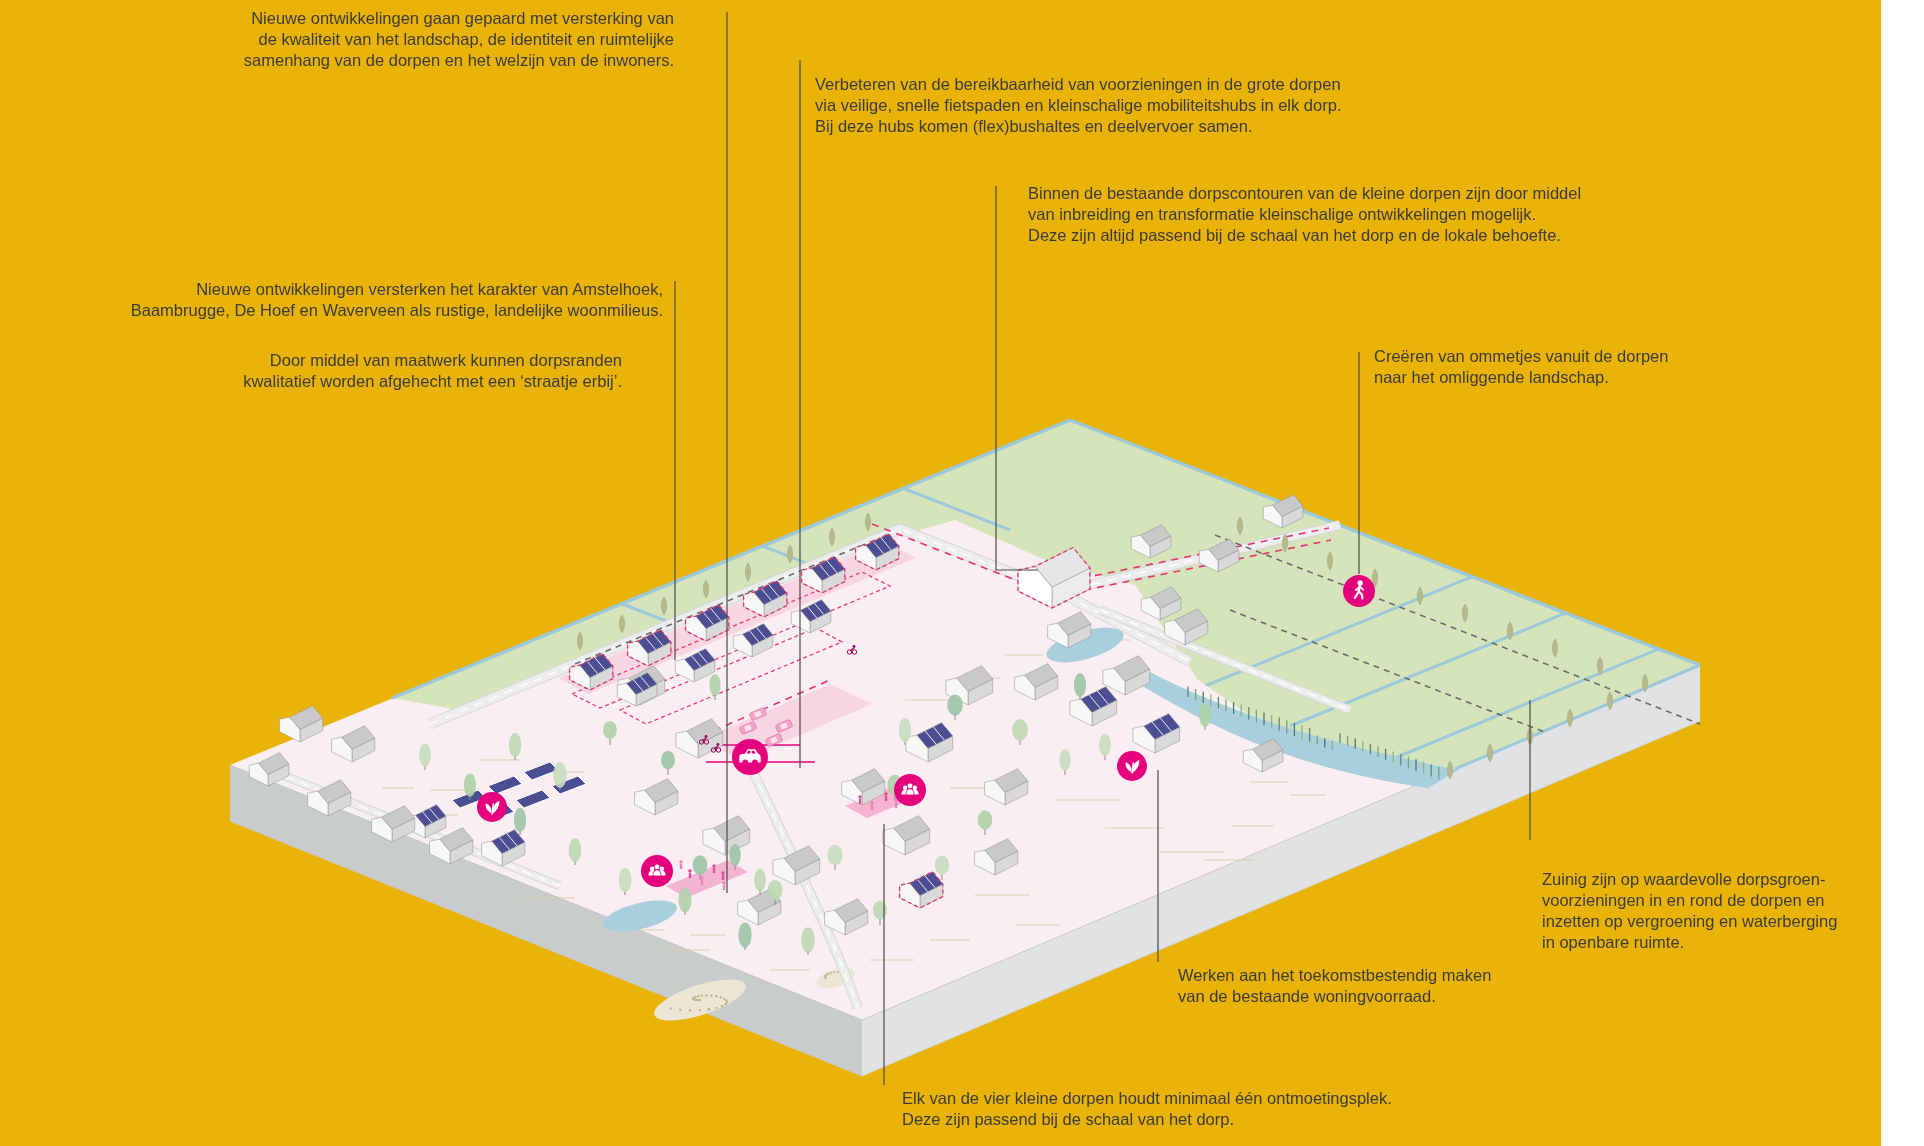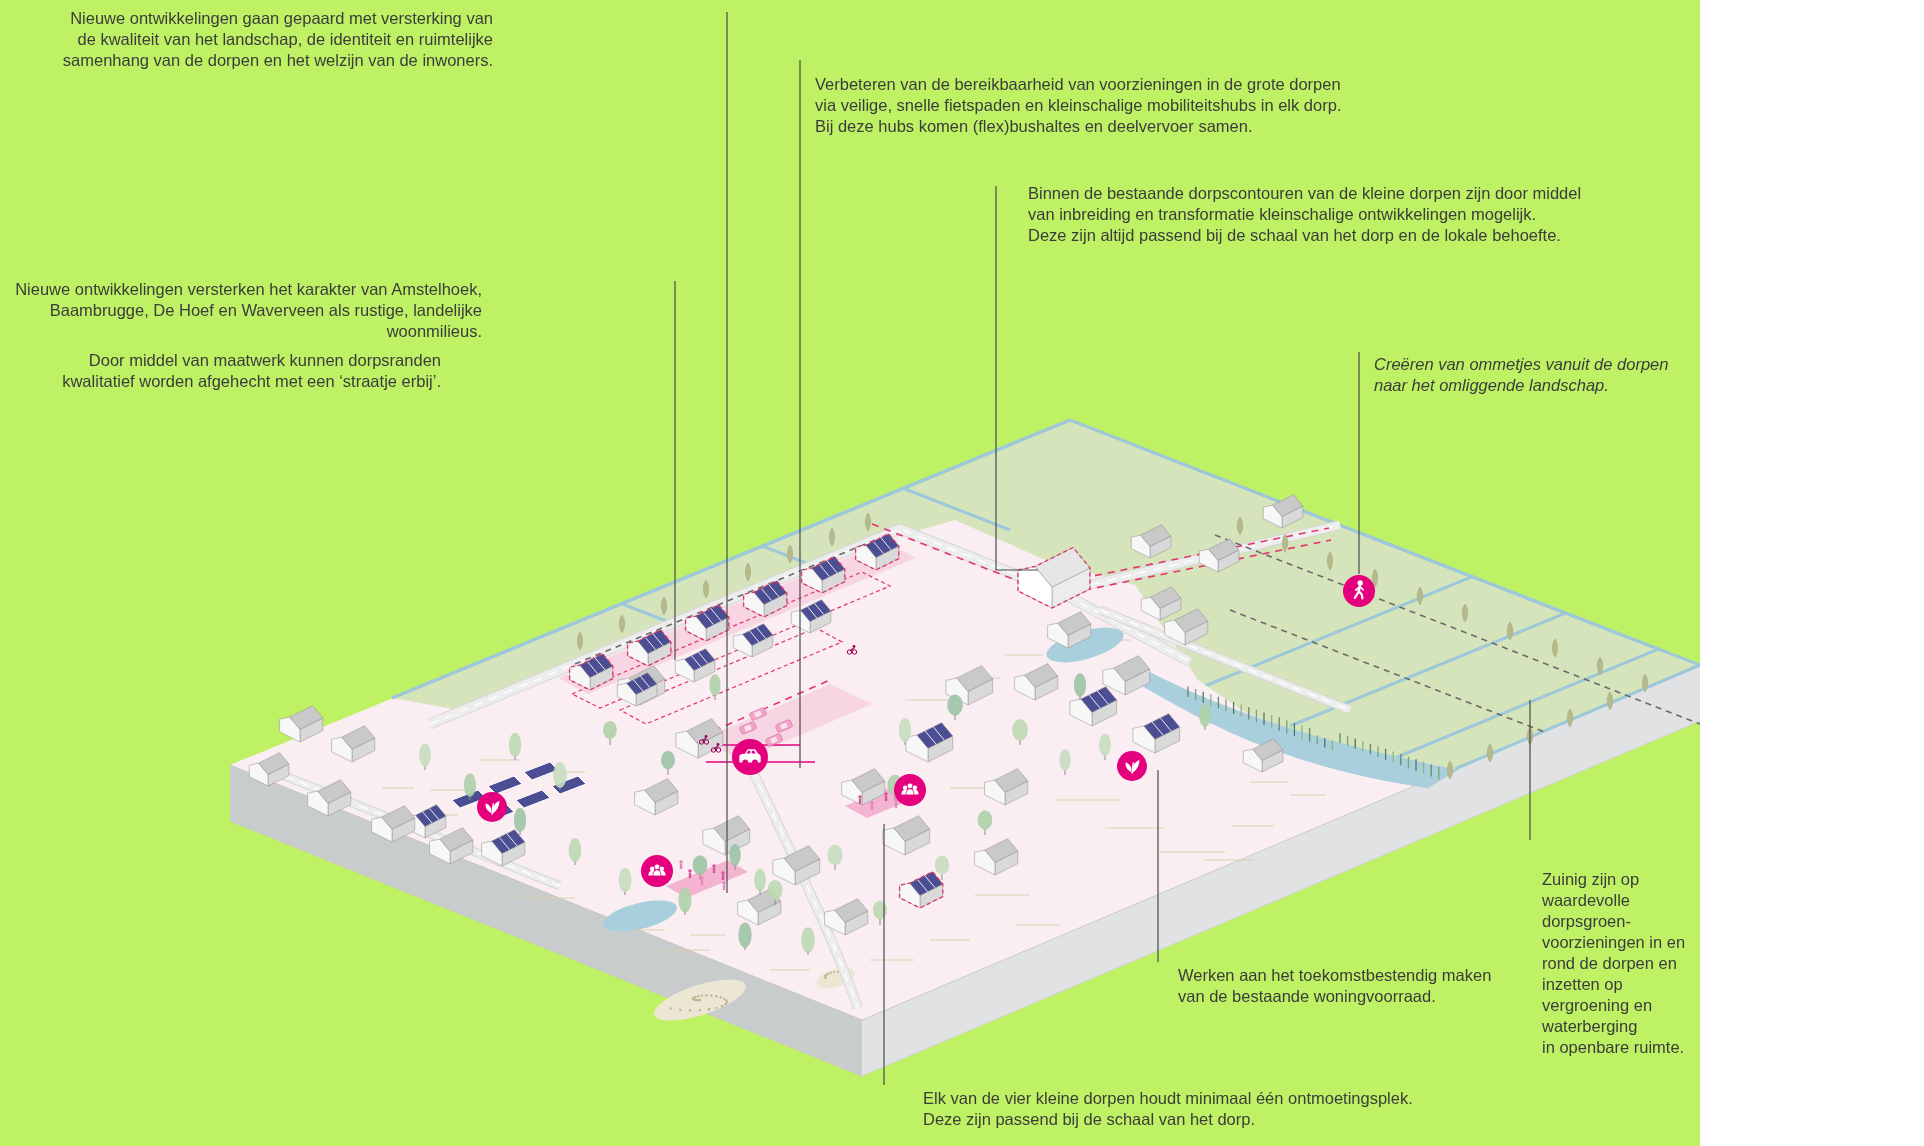--- a/index.html
+++ b/index.html
@@ -1,16 +1,16 @@
 <!DOCTYPE html>
 <html><head>
 <meta charset="utf-8">
 <style>
   html,body{margin:0;padding:0;background:#ffffff;}
-  #canvas{position:relative;width:1700px;height:1146px;background:#bef264;overflow:hidden;
+  #canvas{position:relative;width:1881px;height:1146px;background:#eab308;overflow:hidden;
           font-family:"Liberation Sans", sans-serif;}
   #scene{position:absolute;left:0;top:0;}
   .annotation{position:absolute;font-size:16.5px;line-height:21px;color:#3c3c3c;
               white-space:pre-line;}
   .annotation.right{text-align:right;}
   .annotation.left{text-align:left;}
 </style>
 </head>
 <body>
 
@@ -671,24 +671,24 @@
       <div class="annotation left" style="left: 815px; top: 74px;">Verbeteren van de bereikbaarheid van voorzieningen in de grote dorpen
 via veilige, snelle fietspaden en kleinschalige mobiliteitshubs in elk dorp.
 Bij deze hubs komen (flex)bushaltes en deelvervoer samen.</div>
       <div class="annotation left" style="left: 1012px; top: 183px; margin-left: 16px;">Binnen de bestaande dorpscontouren van de kleine dorpen zijn door middel
 van inbreiding en transformatie kleinschalige ontwikkelingen mogelijk.
 Deze zijn altijd passend bij de schaal van het dorp en de lokale behoefte.</div>
       <div class="annotation right" style="right: 1218px; top: 279px;">Nieuwe ontwikkelingen versterken het karakter van Amstelhoek,
 Baambrugge, De Hoef en Waverveen als rustige, landelijke woonmilieus.</div>
       <div class="annotation right" style="right: 1259px; top: 350px; margin-left: 17px;">Door middel van maatwerk kunnen dorpsranden
 kwalitatief worden afgehecht met een ‘straatje erbij’.</div>
-      <div class="annotation left" style="left: 1374px; top: 354px; font-style: italic;">Creëren van ommetjes vanuit de dorpen
+      <div class="annotation left" style="left: 1374px; top: 346px;">Creëren van ommetjes vanuit de dorpen
 naar het omliggende landschap.</div>
       <div class="annotation left" style="left: 1542px; top: 869px;">Zuinig zijn op waardevolle dorpsgroen-
 voorzieningen in en rond de dorpen en
 inzetten op vergroening en waterberging
 in openbare ruimte.</div>
       <div class="annotation left" style="left: 1170px; top: 965px; margin-left: 8px;">Werken aan het toekomstbestendig maken
 van de bestaande woningvoorraad.</div>
-      <div class="annotation left" style="left: 923px; top: 1088px;">Elk van de vier kleine dorpen houdt minimaal één ontmoetingsplek.
+      <div class="annotation left" style="left: 902px; top: 1088px;">Elk van de vier kleine dorpen houdt minimaal één ontmoetingsplek.
 Deze zijn passend bij de schaal van het dorp.</div>
     </div>
 </div>
 
 </body></html>

